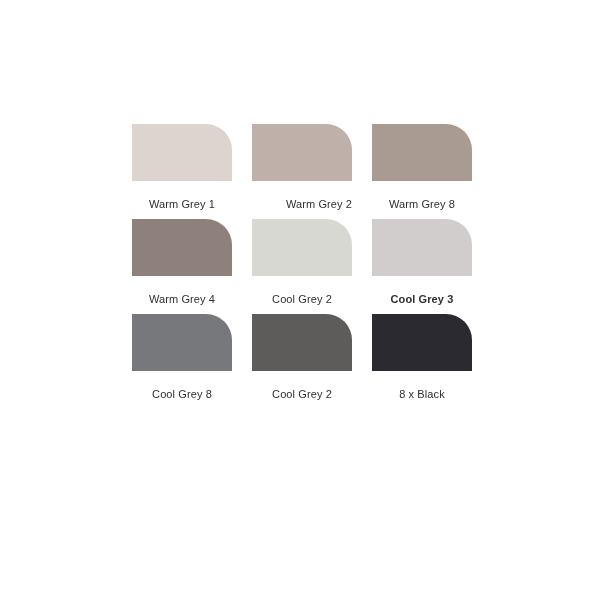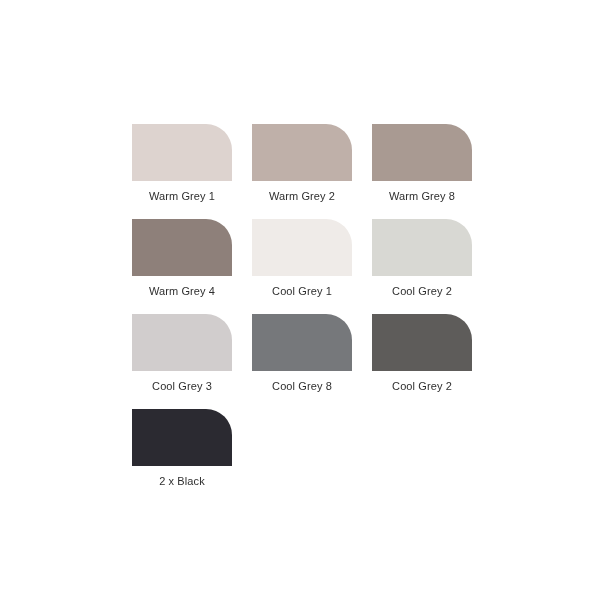--- a/index.html
+++ b/index.html
@@ -34,20 +34,21 @@
     column-gap: 20px;
     row-gap: 0px;
   }
 
   .swatch-cell {
     width: 100px;
     height: 95px;
     display: flex;
     flex-direction: column;
     align-items: center;
+    gap: 8px;
   }
 
   .swatch-chip {
     width: 100px;
     height: 57px;
     border-top-right-radius: 26px;
     box-sizing: border-box;
   }
 
   .swatch-label {
@@ -68,58 +69,54 @@
 <div class="swatch-chart">
   <div class="swatch-grid">
 
     <div class="swatch-cell">
       <div class="swatch-chip" style="background-color: rgb(221, 211, 207);"></div>
       <div class="swatch-label" style="color: rgb(47, 47, 47);">Warm Grey 1</div>
     </div>
 
     <div class="swatch-cell">
       <div class="swatch-chip" style="background-color: rgb(191, 176, 169);"></div>
-      <div class="swatch-label" style="color: rgb(47, 47, 47);">Warm Grey 2</div>
+      <div class="swatch-label" style="color: rgb(47, 47, 47); text-align: right;">Warm Grey 2</div>
     </div>
 
     <div class="swatch-cell">
       <div class="swatch-chip" style="background-color: rgb(169, 154, 146);"></div>
       <div class="swatch-label" style="color: rgb(47, 47, 47);">Warm Grey 8</div>
     </div>
 
     <div class="swatch-cell">
       <div class="swatch-chip" style="background-color: rgb(142, 128, 122);"></div>
       <div class="swatch-label" style="color: rgb(47, 47, 47); text-align: center;">Warm Grey 4</div>
     </div>
 
 
-    <div class="swatch-cell">
-      <div class="swatch-chip" style="background-color: rgb(239, 235, 232);"></div>
-      <div class="swatch-label" style="color: rgb(47, 47, 47);">Cool Grey 1</div>
-    </div>
 
     <div class="swatch-cell">
       <div class="swatch-chip" style="background-color: rgb(216, 216, 211);"></div>
       <div class="swatch-label" style="color: rgb(47, 47, 47);">Cool Grey 2</div>
     </div>
 
     <div class="swatch-cell">
       <div class="swatch-chip" style="background-color: rgb(209, 205, 205);"></div>
-      <div class="swatch-label" style="color: rgb(47, 47, 47);">Cool Grey 3</div>
+      <div class="swatch-label" style="color: rgb(47, 47, 47); font-weight: bold;">Cool Grey 3</div>
     </div>
 
     <div class="swatch-cell">
       <div class="swatch-chip" style="background-color: rgb(118, 120, 123);"></div>
       <div class="swatch-label" style="color: rgb(47, 47, 47);">Cool Grey 8</div>
     </div>
 
     <div class="swatch-cell">
       <div class="swatch-chip" style="background-color: rgb(94, 92, 90);"></div>
       <div class="swatch-label" style="color: rgb(47, 47, 47);">Cool Grey 2</div>
     </div>
 
     <div class="swatch-cell">
       <div class="swatch-chip" style="background-color: rgb(43, 42, 49);"></div>
-      <div class="swatch-label" style="color: rgb(47, 47, 47);">2 x Black</div>
+      <div class="swatch-label" style="color: rgb(47, 47, 47);">8 x Black</div>
     </div>
 
   </div>
 </div>
 
 </body></html>

